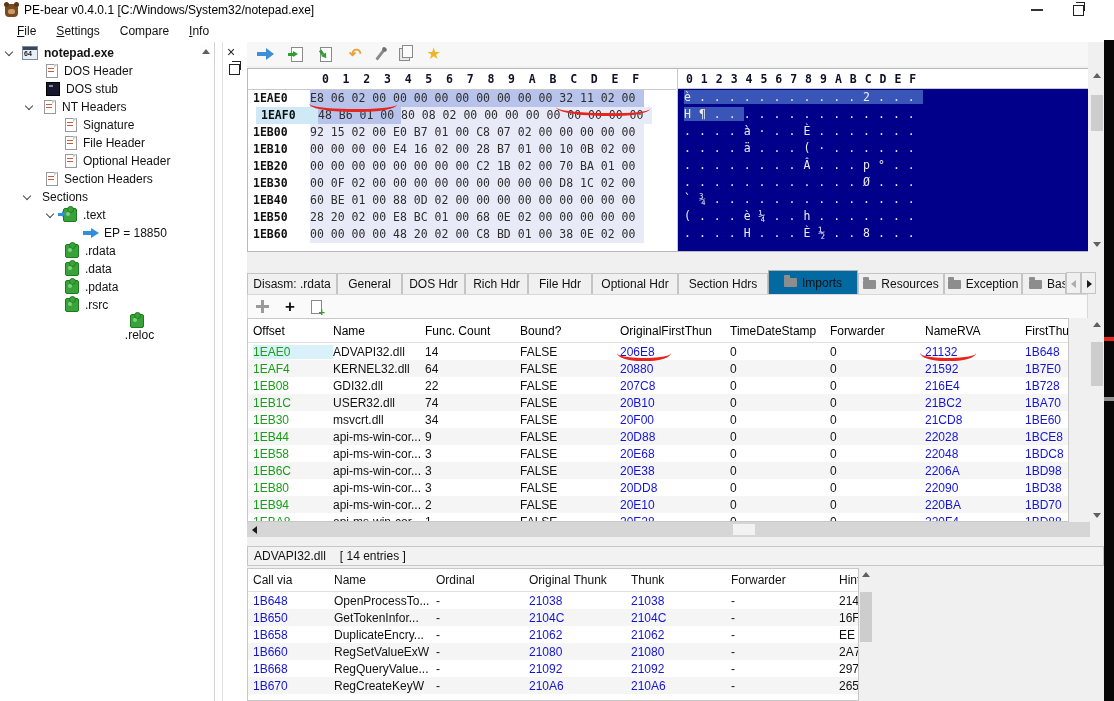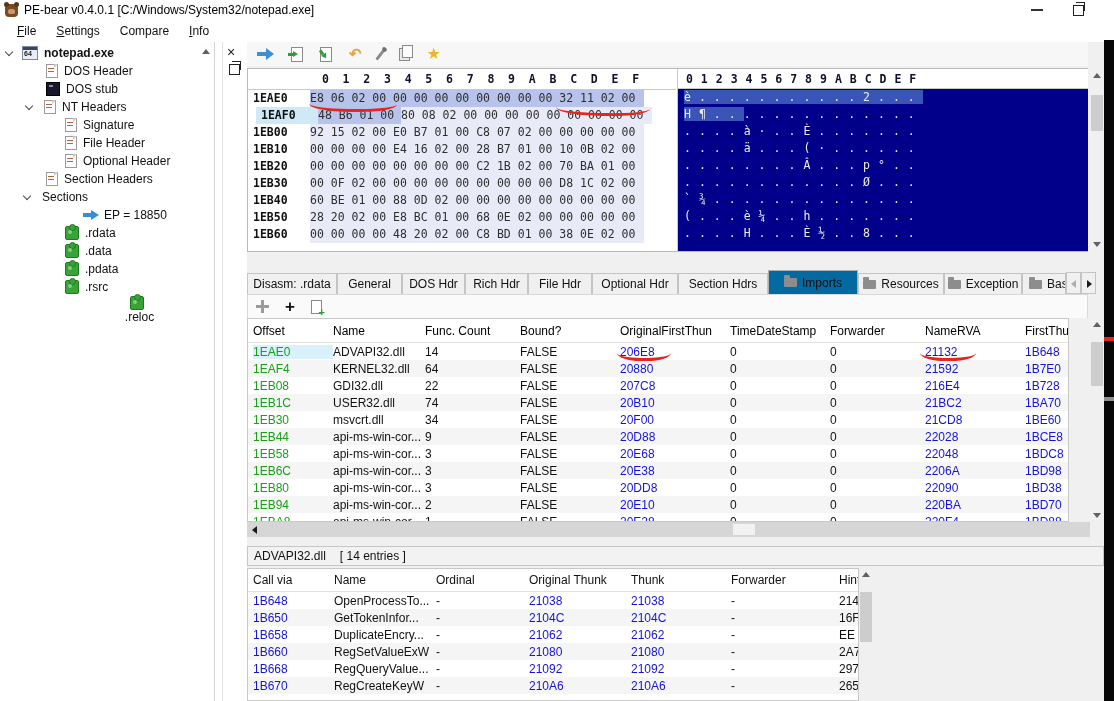--- a/index.html
+++ b/index.html
@@ -209,20 +209,28 @@
       </div>
     <div class="trow" style="padding-left:46px;">
         <span class="icpage"></span>
         <span>Section Headers</span>
       </div>
     <div class="trow" style="padding-left:23px;">
         <span class="chev"></span>
         <span style="width:10px"></span>
         <span>Sections</span>
       </div>
+    <div class="trow" style="padding-left:46px;">
+        <span class="chev"></span>
+        <span style="width:8px"></span>
+        <span class="icpuzzle" style="position:relative;">
+          <span class="minarr"></span>
+        </span>
+        <span>.text</span>
+      </div>
     <div class="trow" style="padding-left:83px;">
         <span class="arrblue"></span>
         <span>EP = 18850</span>
       </div>
     <div class="trow" style="padding-left:65px;">
         <span class="icpuzzle"></span>
         <span>.rdata</span>
       </div>
     <div class="trow" style="padding-left:65px;">
         <span class="icpuzzle"></span>

